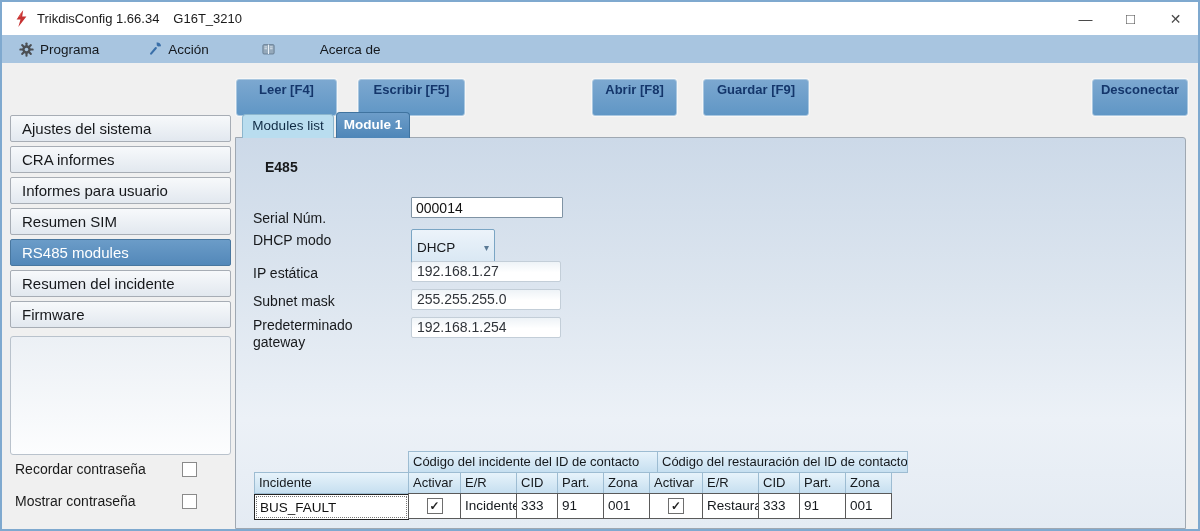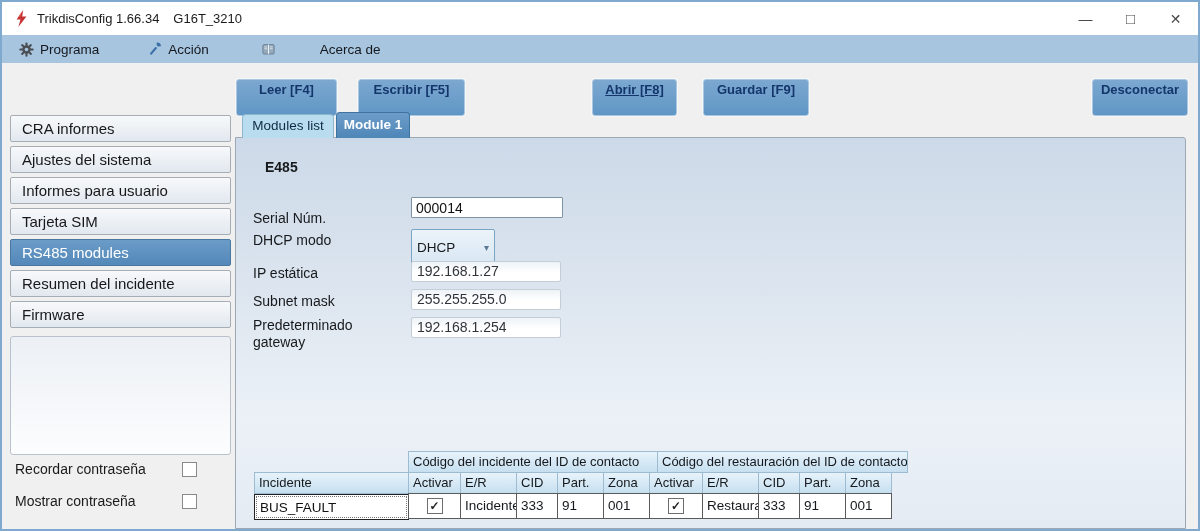--- a/index.html
+++ b/index.html
@@ -37,21 +37,21 @@
   .tbtn {
     position: absolute; top: 77px; height: 37px;
     background: linear-gradient(#7ca8d0, #6096c5);
     border: 1px solid #a9c7e0; border-radius: 3px;
     color: #14366b; font-size: 13px; font-weight: 700;
     text-align: center; line-height: 20px; cursor: default;
     box-shadow: 0 0 0 1px rgba(255,255,255,.45);
   }
   .b-leer   { left: 234px;  width: 101px; }
   .b-escr   { left: 356px;  width: 107px; }
-  .b-abrir  { left: 590px;  width: 85px; text-decoration: underline;  }
+  .b-abrir  { left: 590px;  width: 85px;  }
   .b-guard  { left: 701px;  width: 106px; }
   .b-desc   { left: 1090px; width: 96px;  }
 
   
   .sidebar { position: absolute; left: 8px; top: 113px; width: 221px; }
   .side-item {
     height: 27px; margin-bottom: 4px; padding-left: 11px;
     background: linear-gradient(#f7f9fb, #e2e8ef);
     border: 1px solid #a7adb5; border-radius: 2px;
     font-size: 15px; color: #16181b; line-height: 25px; cursor: default;
@@ -221,24 +221,24 @@
     </span>
   </div>
 
   <div class="tbtn b-leer">Leer [F4]</div>
   <div class="tbtn b-escr">Escribir [F5]</div>
   <div class="tbtn b-abrir">Abrir [F8]</div>
   <div class="tbtn b-guard">Guardar [F9]</div>
   <div class="tbtn b-desc">Desconectar</div>
 
   <div class="sidebar">
+    <div class="side-item">Ajustes del sistema</div>
     <div class="side-item">CRA informes</div>
-    <div class="side-item">Ajustes del sistema</div>
     <div class="side-item">Informes para usuario</div>
-    <div class="side-item">Tarjeta SIM</div>
+    <div class="side-item">Resumen SIM</div>
     <div class="side-item selected">RS485 modules</div>
     <div class="side-item">Resumen del incidente</div>
     <div class="side-item">Firmware</div>
   </div>
   <div class="side-empty"></div>
 
   <div class="pw-row r1">
     <span>Recordar contraseña</span>
     <span class="cb"></span>
   </div>

